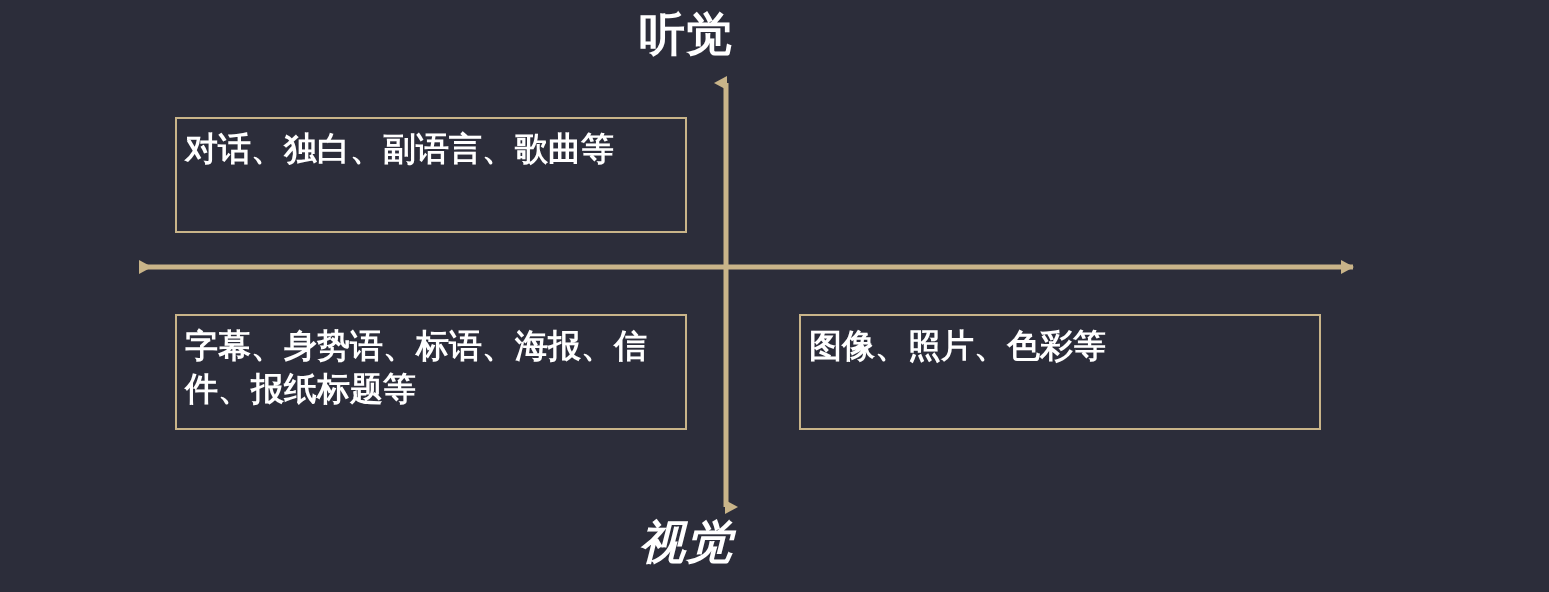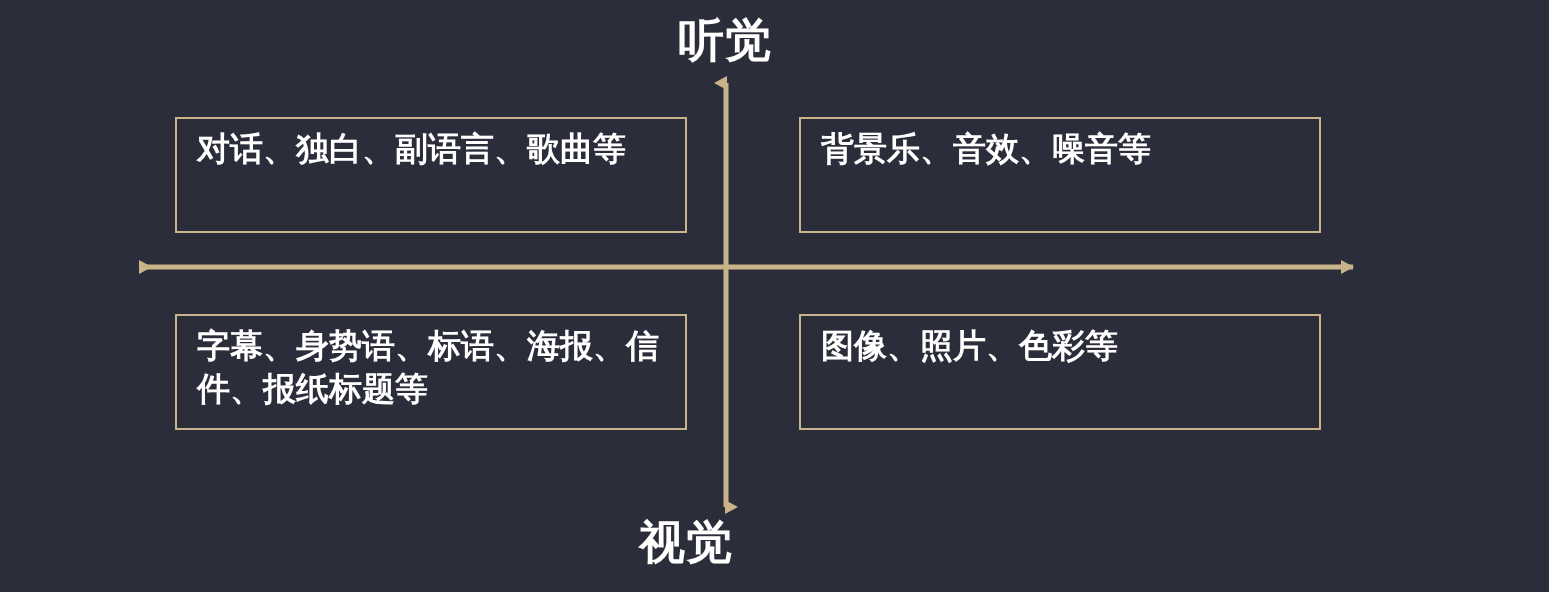--- a/index.html
+++ b/index.html
@@ -35,45 +35,45 @@
     position: absolute;
     color: #ffffff;
     font-weight: bold;
     font-size: 46px;
     line-height: 1;
     letter-spacing: 1px;
     white-space: nowrap;
   }
   .axis-label.top {
     left: 686px;
-    top: 17px;
+    top: 11px;
     transform: translateX(-50%);
-    margin-left: 39px;
   }
   .axis-label.bottom {
     left: 686px;
     top: 519px;
     transform: translateX(-50%);
+    font-style: italic;
   }
   .axis-label.left {
     left: 22px;
     top: 242px;
   }
   .axis-label.right {
     left: 1382px;
     top: 242px;
   }
 
   
   .quad-box {
     position: absolute;
     box-sizing: border-box;
     border: 2px solid #c9b489;
     background: transparent;
-    padding: 9px 10px 6px 20px;
+    padding: 9px 10px 6px 8px;
   }
   .quad-text {
     color: #ffffff;
     font-weight: bold;
     font-size: 33px;
     line-height: 1.30;
     letter-spacing: 0px;
     word-break: break-all;
   }
 
@@ -115,23 +115,20 @@
   <div class="axis-label top">听觉</div>
 
   <div class="axis-label bottom">视觉</div>
 
 
 
   <div class="quad-box" id="box-tl">
     <div class="quad-text">对话、独白、副语言、歌曲等</div>
   </div>
 
-  <div class="quad-box" id="box-tr">
-    <div class="quad-text">背景乐、音效、噪音等</div>
-  </div>
 
   <div class="quad-box" id="box-bl">
     <div class="quad-text">字幕、身势语、标语、海报、信件、报纸标题等</div>
   </div>
 
   <div class="quad-box" id="box-br">
     <div class="quad-text">图像、照片、色彩等</div>
   </div>
 
 </div>

